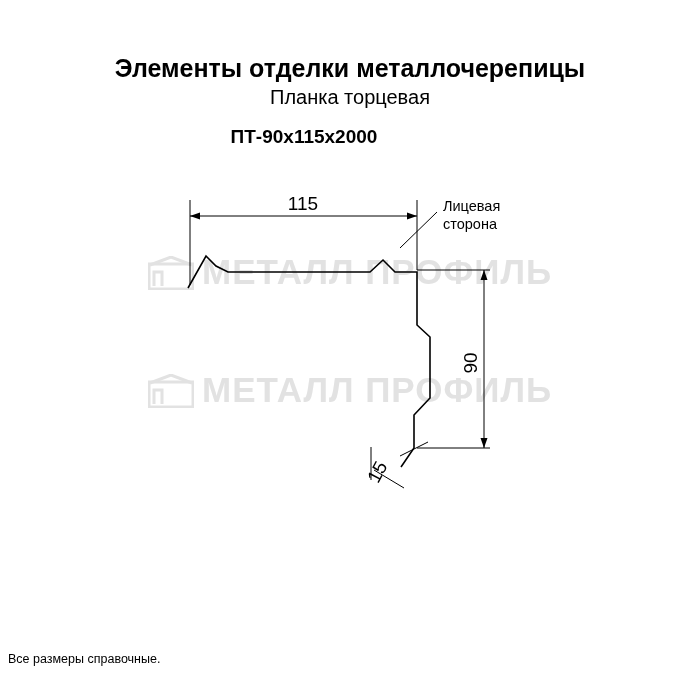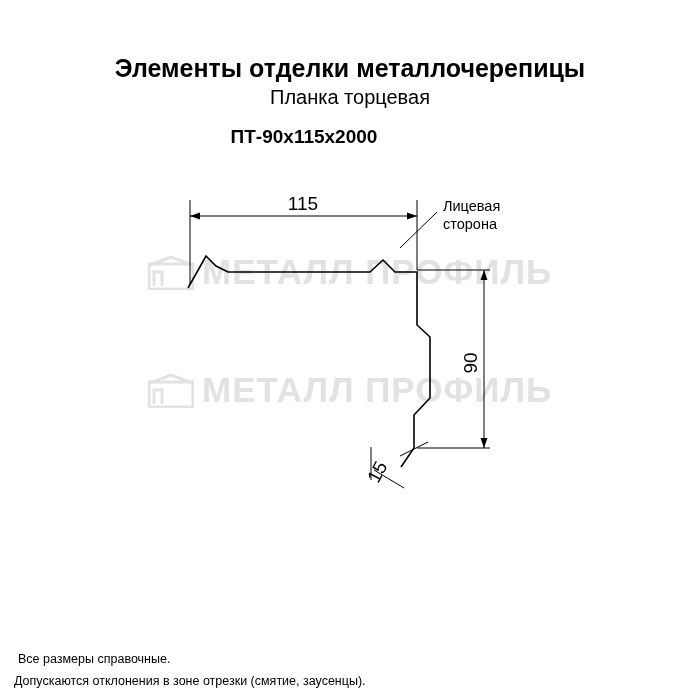--- a/index.html
+++ b/index.html
@@ -51,21 +51,21 @@
   }
   .drawing {
     position: absolute;
     top: 170px;
     left: 0;
     width: 700px;
     height: 420px;
   }
   .footnote1 {
     position: absolute;
-    left: 18px;
+    left: 8px;
     top: 652px;
     font-size: 12.5px;
   }
   .footnote2 {
     position: absolute;
     left: 14px;
     top: 674px;
     font-size: 12.5px;
   }
   .wm {
@@ -184,15 +184,14 @@
       <text x="0" y="0" font-size="19" text-anchor="middle" transform="translate(383,305) rotate(-62)">15</text>
 
       <g stroke="#000000" stroke-width="1" fill="none">
         <line x1="400" y1="286" x2="428" y2="272"></line>
         <line x1="374" y1="300" x2="404" y2="318"></line>
       </g>
     </svg>
   </div>
 
   <div class="footnote1">Все размеры справочные.</div>
-  <div class="footnote2">Допускаются отклонения в зоне отрезки (смятие, заусенцы).</div>
 
 </div>
 
 </body></html>

